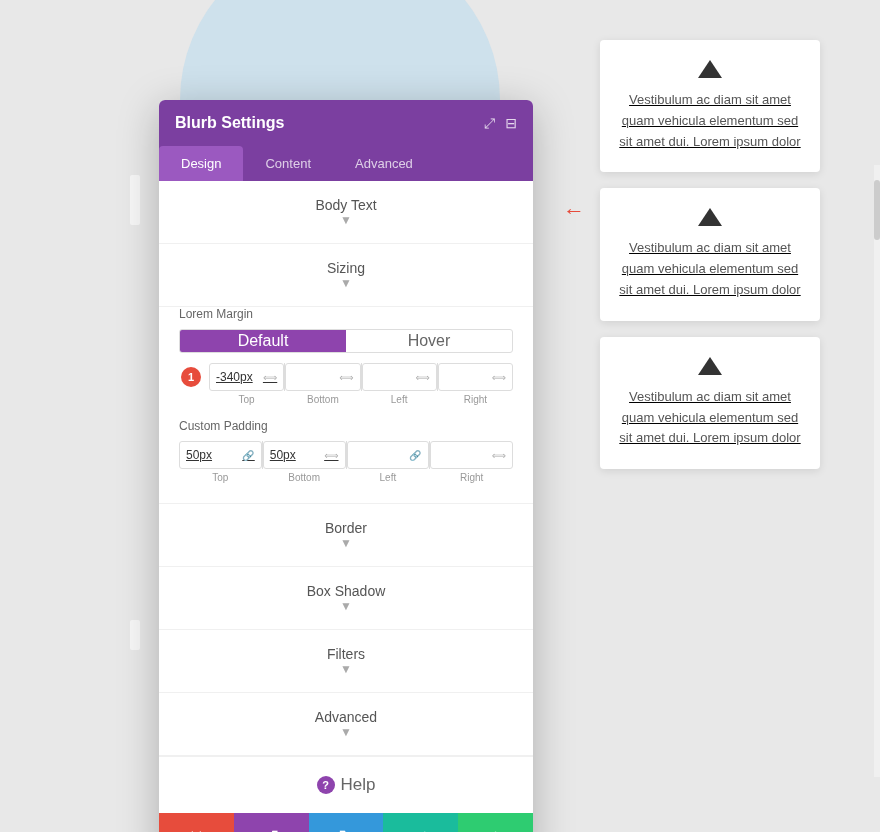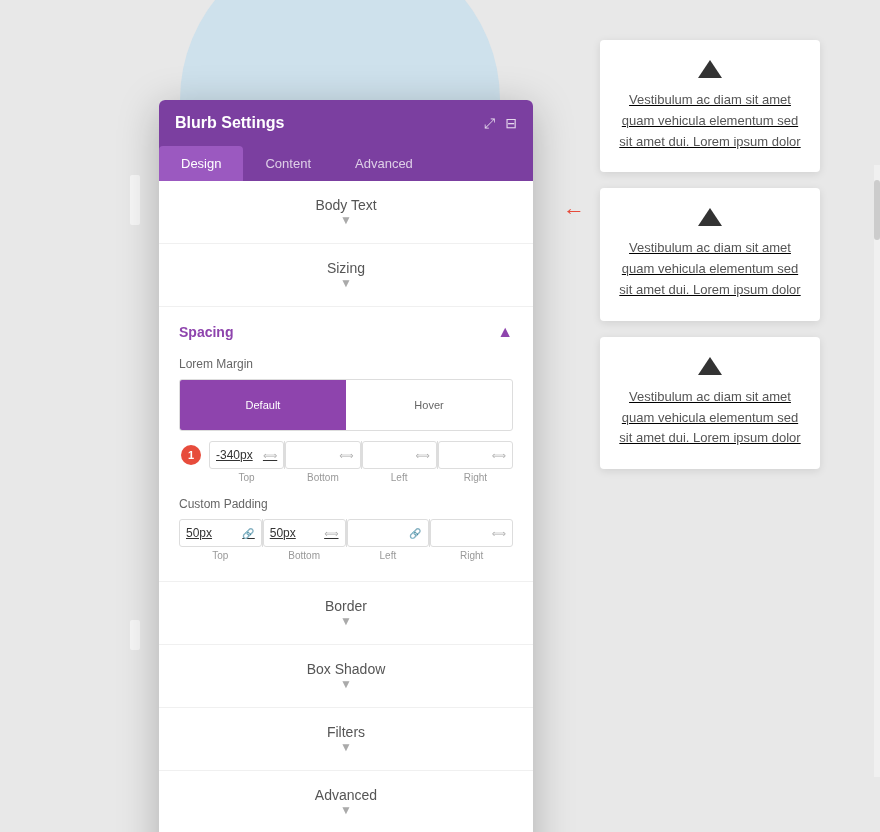--- a/index.html
+++ b/index.html
@@ -199,22 +199,22 @@
       display: flex;
       border: 1px solid #ddd;
       border-radius: 3px;
       margin-bottom: 10px;
       overflow: hidden;
     }
 
     .toggle-option {
       flex: 1;
       text-align: center;
-      padding: 19px;
-      font-size: 11px;
+      padding: 2px;
+      font-size: 16px;
       color: #666;
       cursor: pointer;
     }
 
     .toggle-option.active {
       background: #8e44ad;
       color: white;
     }
 
     
@@ -429,24 +429,20 @@
       <span class="section-label">Body Text</span>
       <span class="chevron">▼</span>
     </div>
 
     <div class="section-row">
       <span class="section-label">Sizing</span>
       <span class="chevron">▼</span>
     </div>
 
     <div class="spacing-section">
-      <div class="spacing-header">
-        <span class="spacing-title">Spacing</span>
-        <span class="chevron" style="color:#8e44ad;">▲</span>
-      </div>
       <div class="spacing-content">
 
         <div class="sub-section-label">Lorem Margin</div>
 
         <div class="toggle-bar">
           <div class="toggle-option active">Default</div>
           <div class="toggle-option">Hover</div>
         </div>
 
         <div style="position:relative; margin-left:30px;">

